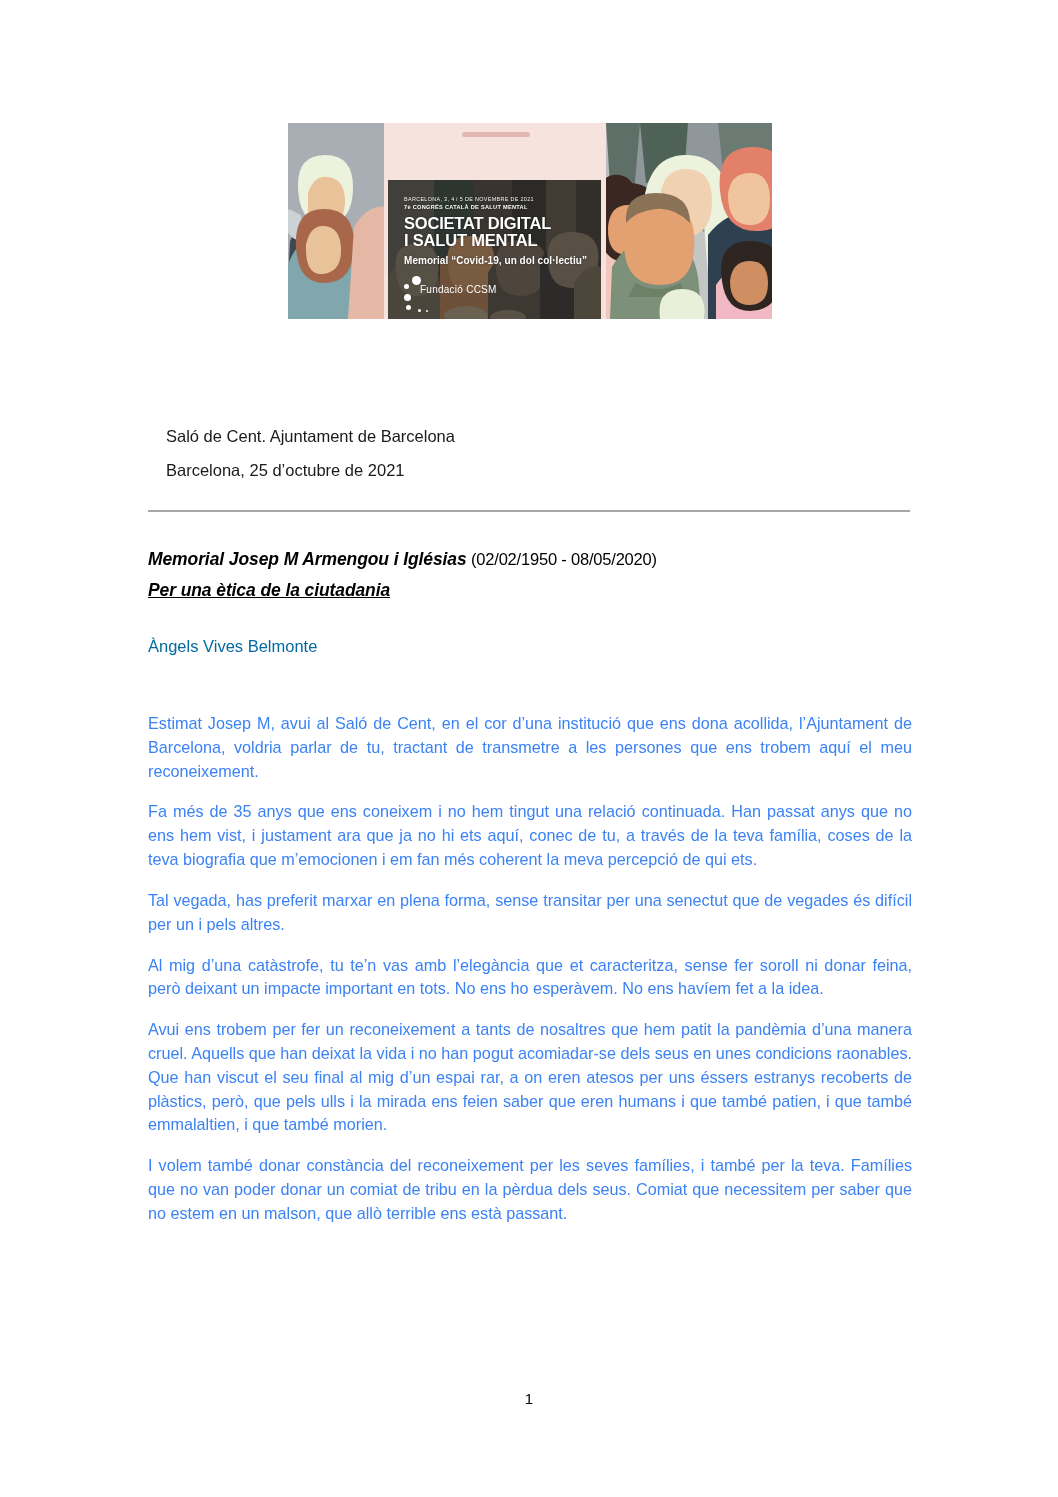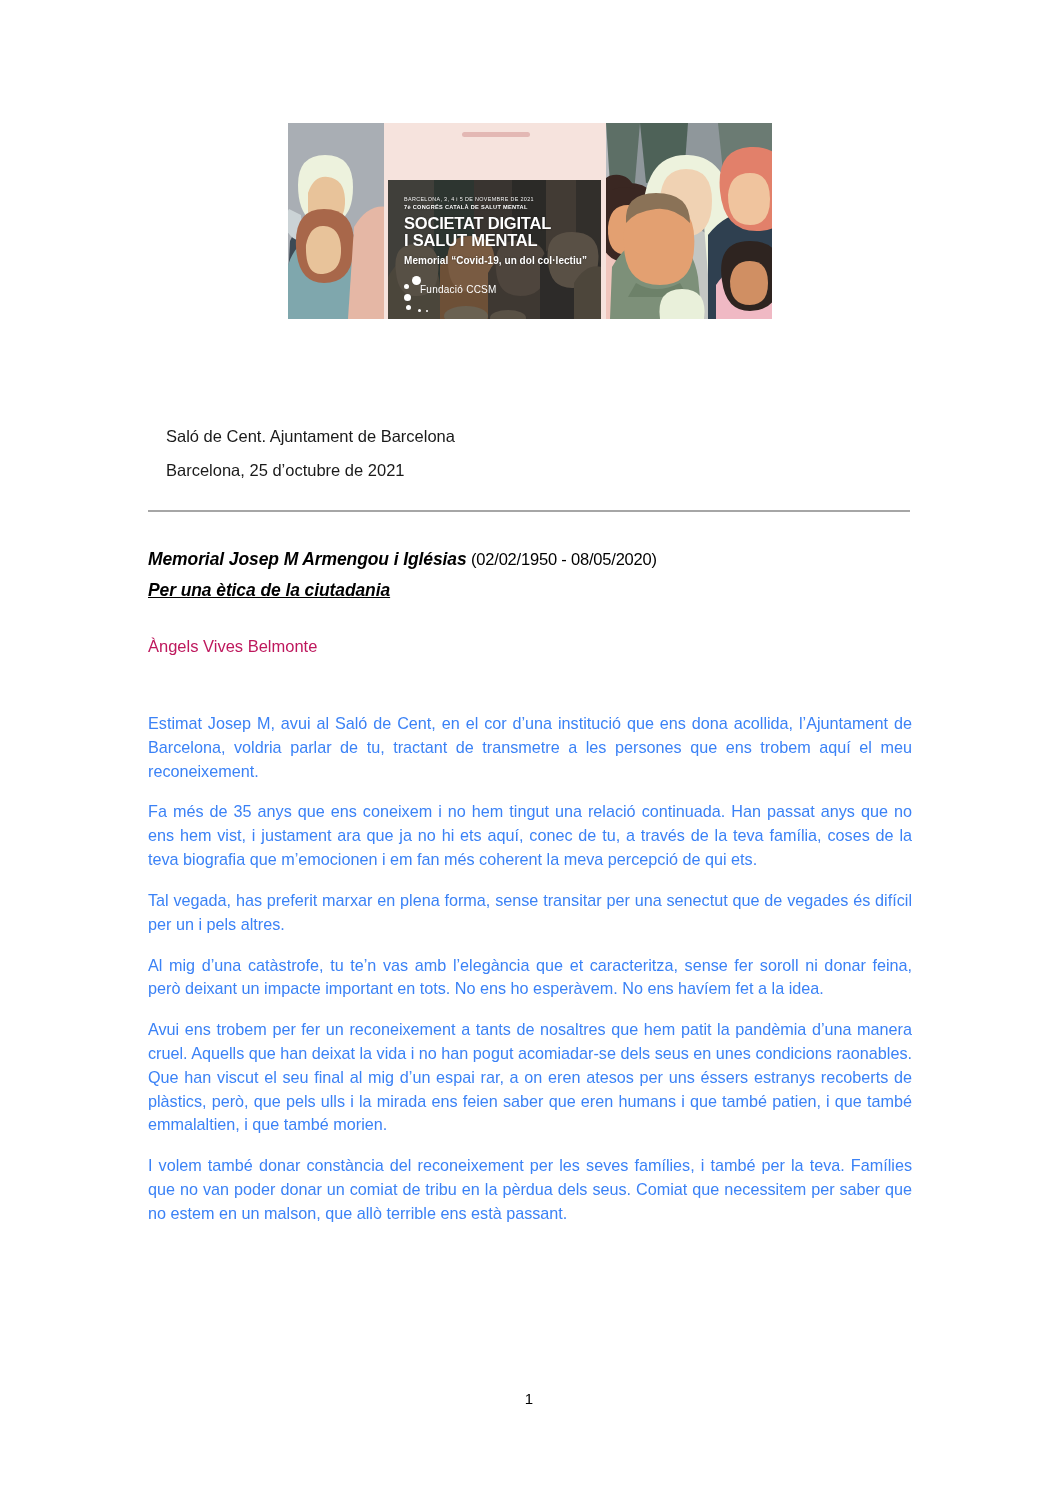--- a/index.html
+++ b/index.html
@@ -144,21 +144,21 @@
     font-style: normal;
     font-size: 16.5px;
     letter-spacing: -0.2px;
   }
 
   .author {
     position: absolute;
     left: 148px;
     top: 637px;
     font-size: 16.5px;
-    color: #be185d;
+    color: #0369a1;
     white-space: nowrap;
   }
 
   
   .body-col {
     position: absolute;
     left: 148px;
     top: 712px;
     width: 764px;
   }

